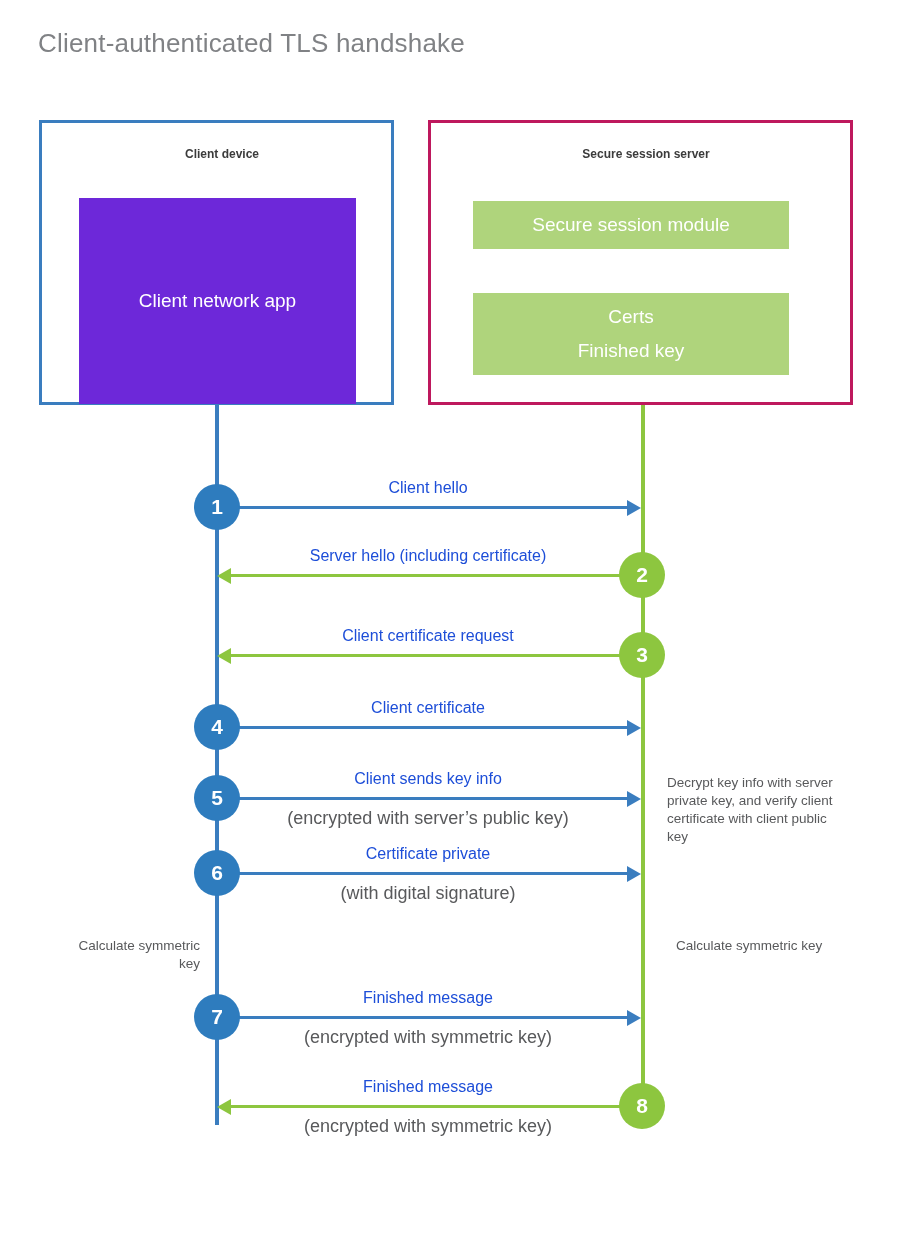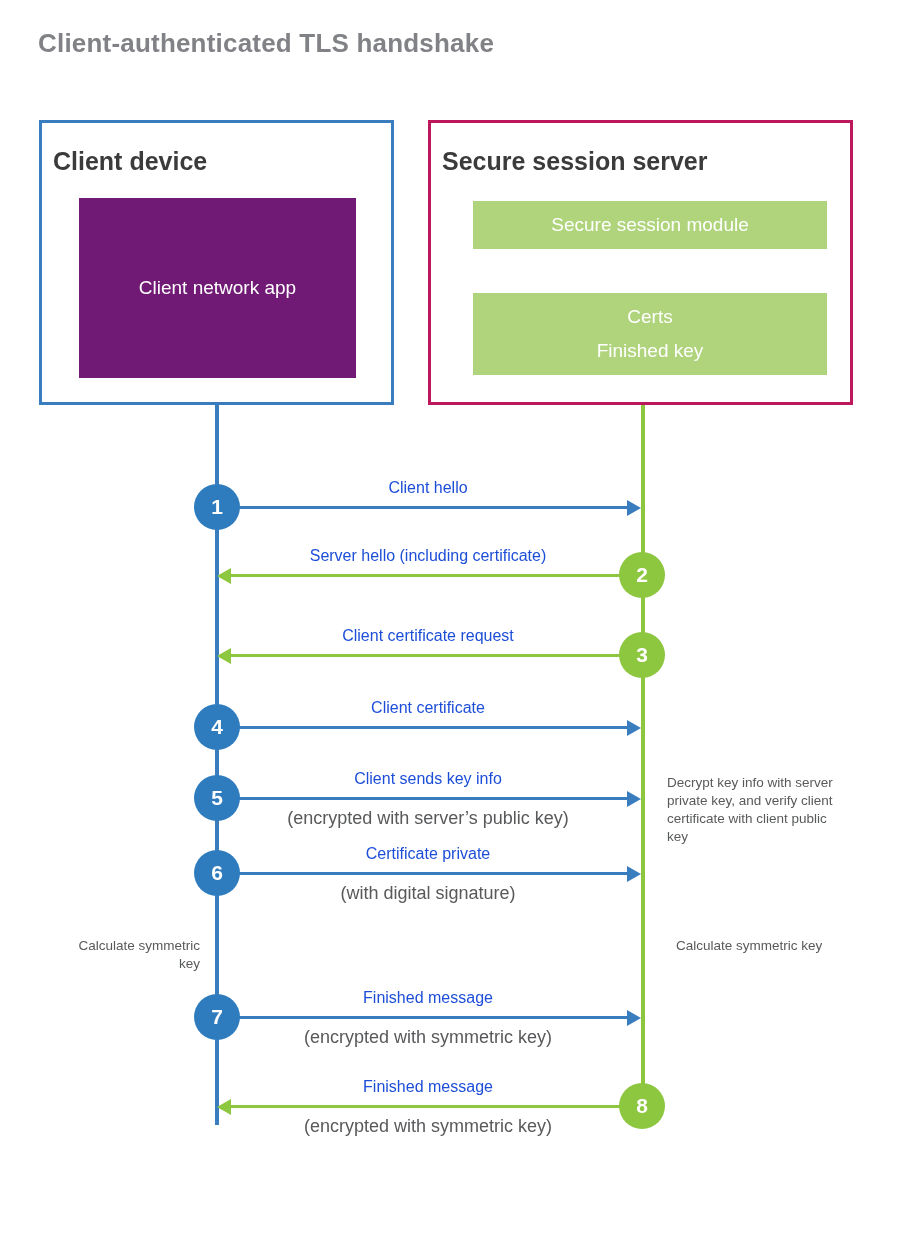--- a/index.html
+++ b/index.html
@@ -13,21 +13,21 @@
     position: relative;
     font-family: "Liberation Sans", sans-serif;
     overflow: hidden;
   }
 
   #page-title {
     position: absolute;
     left: 38px;
     top: 28px;
     font-size: 26px;
-    font-weight: 700;
+    font-weight: 400;
     color: #808285;
     letter-spacing: 0.2px;
     white-space: nowrap;
   }
 
   
   .actor-box {
     position: absolute;
     background: #ffffff;
     box-sizing: border-box;
@@ -44,47 +44,47 @@
     top: 120px;
     width: 425px;
     height: 285px;
     border: 3px solid #be185d;
   }
   .actor-title {
     position: absolute;
     left: 0;
     right: 0;
     top: 24px;
-    text-align: left;
-    font-size: 25px;
+    text-align: center;
+    font-size: 12px;
     font-weight: bold;
     color: #3B3B3B;
     padding-left: 11px;
   }
 
   #client-app {
     position: absolute;
     left: 37px;
     top: 75px;
     width: 277px;
-    height: 180px;
-    background: #701a75;
+    height: 206px;
+    background: #6d28d9;
     color: #ffffff;
     font-size: 19px;
     line-height: 26px;
     display: flex;
     align-items: center;
     justify-content: center;
     text-align: center;
   }
 
   .server-bar {
     position: absolute;
     left: 42px;
-    width: 354px;
+    width: 316px;
     height: 48px;
     background: #AFD47C;
     color: #ffffff;
     font-size: 19px;
     display: flex;
     align-items: center;
     justify-content: center;
     text-align: center;
   }
   .server-bar.b0 { top: 78px; }

